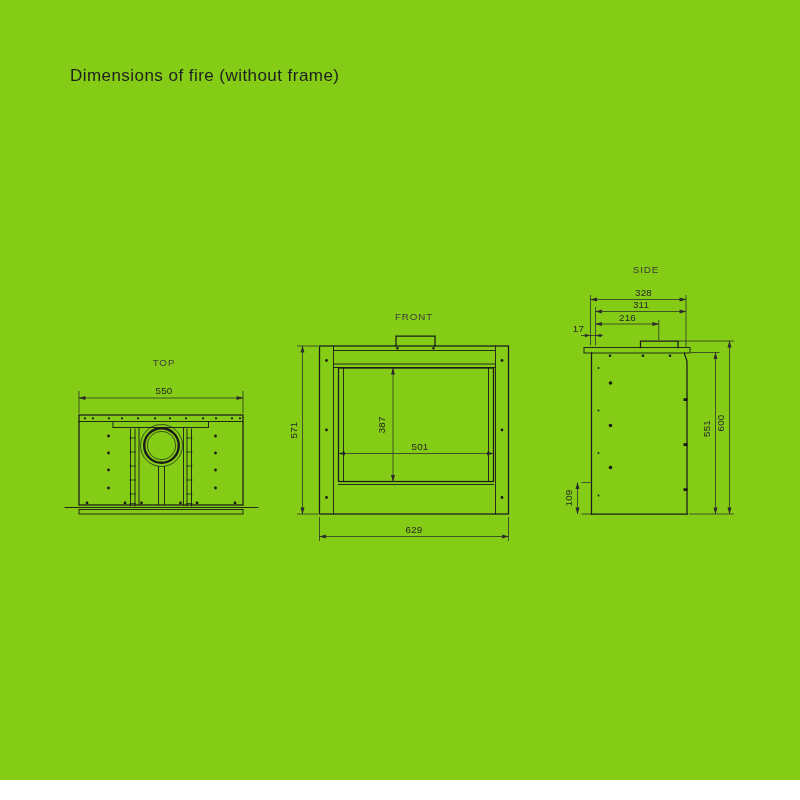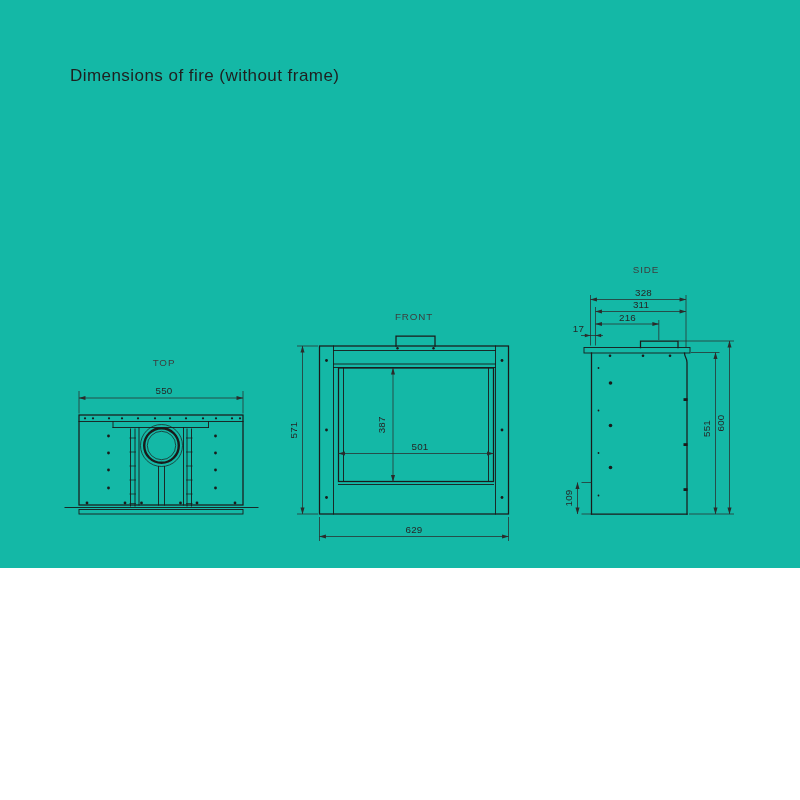--- a/index.html
+++ b/index.html
@@ -1,16 +1,16 @@
 <!DOCTYPE html>
 <html><head>
 <meta charset="utf-8">
 <style>
   html,body{margin:0;padding:0;background:#ffffff;}
-  .canvas{position:relative;width:800px;height:568px;background:#14b8a6;overflow:hidden;
+  .canvas{position:relative;width:800px;height:780px;background:#84cc16;overflow:hidden;
           font-family:"Liberation Sans",sans-serif;}
   .title{position:absolute;left:70px;top:66px;font-size:17px;font-weight:400;
          color:#1f1f1f;letter-spacing:.45px;white-space:nowrap;}
   svg{position:absolute;left:0;top:0;}
   .ol{stroke:#1a1a1a;stroke-width:1.25;fill:none;stroke-linecap:square;}
   .ol2{stroke:#1a1a1a;stroke-width:.9;fill:none;stroke-linecap:square;}
   .thin{stroke:#1a1a1a;stroke-width:.7;fill:none;}
   .dim{stroke:#2b2b2b;stroke-width:.75;fill:none;}
   .dot{fill:#1a1a1a;stroke:none;}
   .ah{fill:#2b2b2b;stroke:none;}

